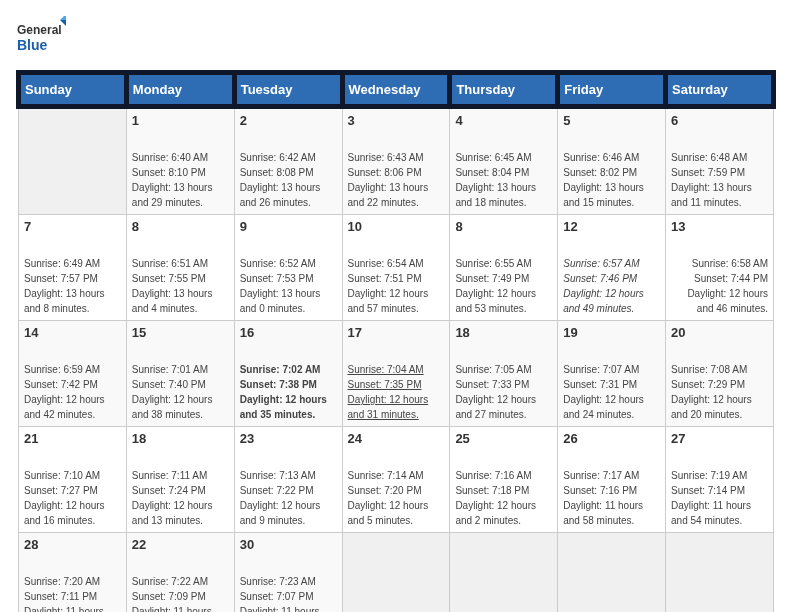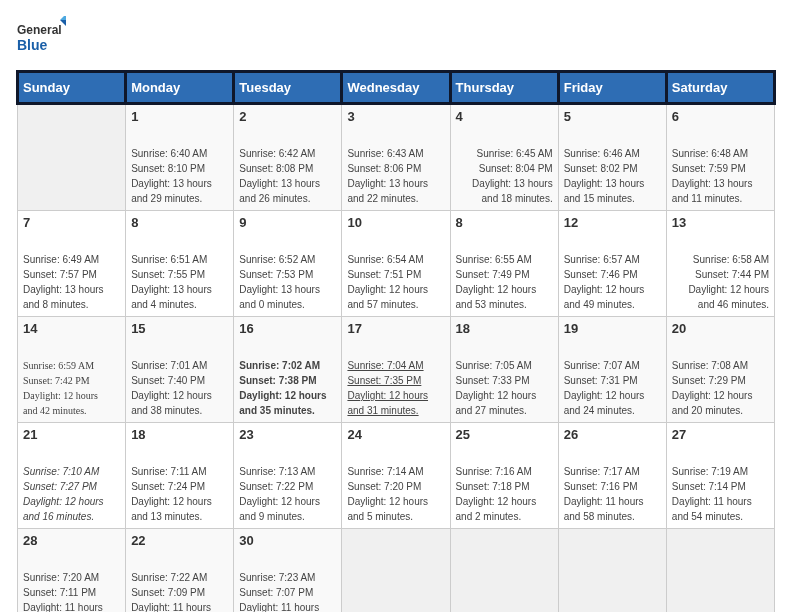--- a/index.html
+++ b/index.html
@@ -40,21 +40,21 @@
       border-collapse: collapse;
       table-layout: fixed;
     }
     thead tr th {
       background-color: #2e6db4;
       color: #fff;
       font-size: 13px;
       font-weight: bold;
       padding: 7px 4px;
       text-align: left;
-      border: 3px solid #0f172a;
+      border: 5px solid #0f172a;
     }
     tbody tr td {
       border: 1px solid #ccc;
       vertical-align: top;
       padding: 4px 5px;
       font-size: 10.5px;
       color: #333;
       height: 90px;
     }
     tbody tr:nth-child(odd) td {
@@ -128,21 +128,21 @@
         </td>
         <td>
           <span class="day-num">3</span>
           <div class="day-info" style="white-space: pre-line;">Sunrise: 6:43 AM
 Sunset: 8:06 PM
 Daylight: 13 hours
 and 22 minutes.</div>
         </td>
         <td>
           <span class="day-num">4</span>
-          <div class="day-info" style="white-space: pre-line; text-align: right;">Sunrise: 6:45 AM
+          <div class="day-info" style="white-space: pre-line;">Sunrise: 6:45 AM
 Sunset: 8:04 PM
 Daylight: 13 hours
 and 18 minutes.</div>
         </td>
         <td>
           <span class="day-num">5</span>
           <div class="day-info" style="white-space: pre-line;">Sunrise: 6:46 AM
 Sunset: 8:02 PM
 Daylight: 13 hours
 and 15 minutes.</div>
@@ -186,37 +186,37 @@
         </td>
         <td>
           <span class="day-num">8</span>
           <div class="day-info" style="white-space: pre-line;">Sunrise: 6:55 AM
 Sunset: 7:49 PM
 Daylight: 12 hours
 and 53 minutes.</div>
         </td>
         <td>
           <span class="day-num">12</span>
-          <div class="day-info" style="white-space: pre-line;">Sunrise: 6:57 AM
+          <div class="day-info" style="white-space: pre-line; font-style: italic;">Sunrise: 6:57 AM
 Sunset: 7:46 PM
 Daylight: 12 hours
 and 49 minutes.</div>
         </td>
         <td>
           <span class="day-num">13</span>
           <div class="day-info" style="white-space: pre-line; text-align: right;">Sunrise: 6:58 AM
 Sunset: 7:44 PM
 Daylight: 12 hours
 and 46 minutes.</div>
         </td>
       </tr>
       <tr>
         <td>
           <span class="day-num">14</span>
-          <div class="day-info" style="white-space: pre-line; font-family: Liberation Serif, serif;">Sunrise: 6:59 AM
+          <div class="day-info" style="white-space: pre-line;">Sunrise: 6:59 AM
 Sunset: 7:42 PM
 Daylight: 12 hours
 and 42 minutes.</div>
         </td>
         <td>
           <span class="day-num">15</span>
           <div class="day-info" style="white-space: pre-line;">Sunrise: 7:01 AM
 Sunset: 7:40 PM
 Daylight: 12 hours
 and 38 minutes.</div>
@@ -253,21 +253,21 @@
           <span class="day-num">20</span>
           <div class="day-info" style="white-space: pre-line;">Sunrise: 7:08 AM
 Sunset: 7:29 PM
 Daylight: 12 hours
 and 20 minutes.</div>
         </td>
       </tr>
       <tr>
         <td>
           <span class="day-num">21</span>
-          <div class="day-info" style="white-space: pre-line; font-style: italic;">Sunrise: 7:10 AM
+          <div class="day-info" style="white-space: pre-line;">Sunrise: 7:10 AM
 Sunset: 7:27 PM
 Daylight: 12 hours
 and 16 minutes.</div>
         </td>
         <td>
           <span class="day-num">18</span>
           <div class="day-info" style="white-space: pre-line;">Sunrise: 7:11 AM
 Sunset: 7:24 PM
 Daylight: 12 hours
 and 13 minutes.</div>

